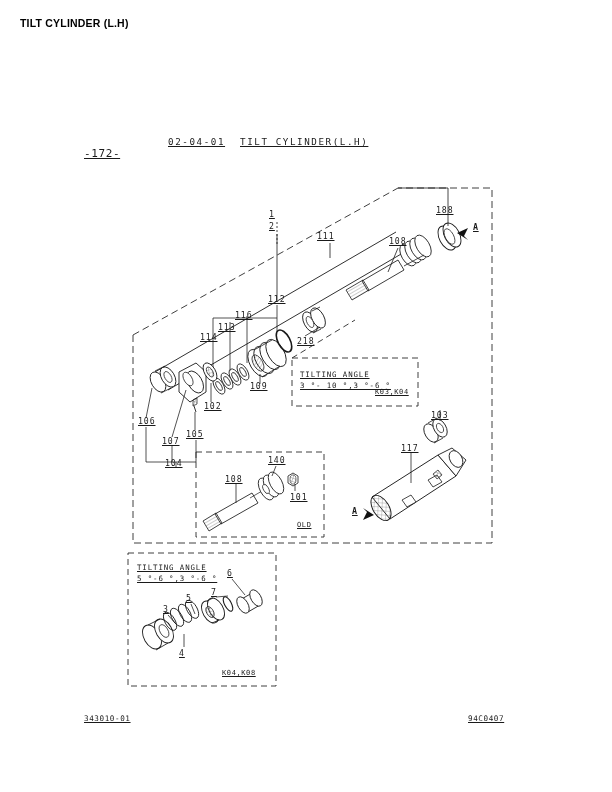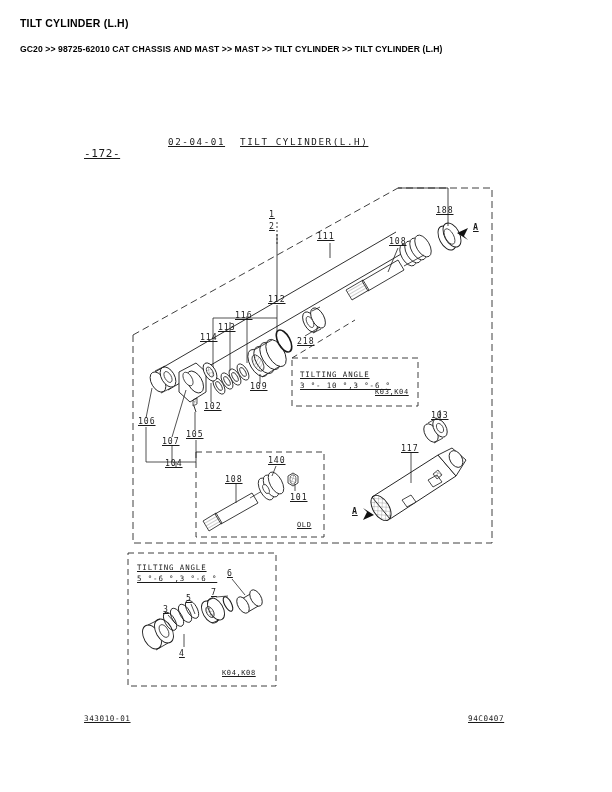--- a/index.html
+++ b/index.html
@@ -109,21 +109,20 @@
     font-weight: bold;
   }
 </style>
 </head>
 <body>
 
 <div class="page">
 
   <div class="doc-title">TILT CYLINDER (L.H)</div>
 
-  <div class="breadcrumb">GC20 &gt;&gt; 98725-62010 CAT CHASSIS AND MAST &gt;&gt; MAST &gt;&gt; TILT CYLINDER &gt;&gt; TILT CYLINDER (L.H)</div>
 
   <div class="drawing">
     <svg width="612" height="792" viewBox="0 0 612 792">
       <defs>
         <pattern id="meshPat" width="4" height="4" patternUnits="userSpaceOnUse" patternTransform="rotate(35)">
           <path d="M0,0 L0,4" stroke="#555" stroke-width="0.5"></path>
           <path d="M0,0 L4,0" stroke="#555" stroke-width="0.5"></path>
         </pattern>
         <pattern id="threadPat" width="3" height="3" patternUnits="userSpaceOnUse" patternTransform="rotate(60)">
           <path d="M0,0 L0,3" stroke="#444" stroke-width="0.55"></path>

